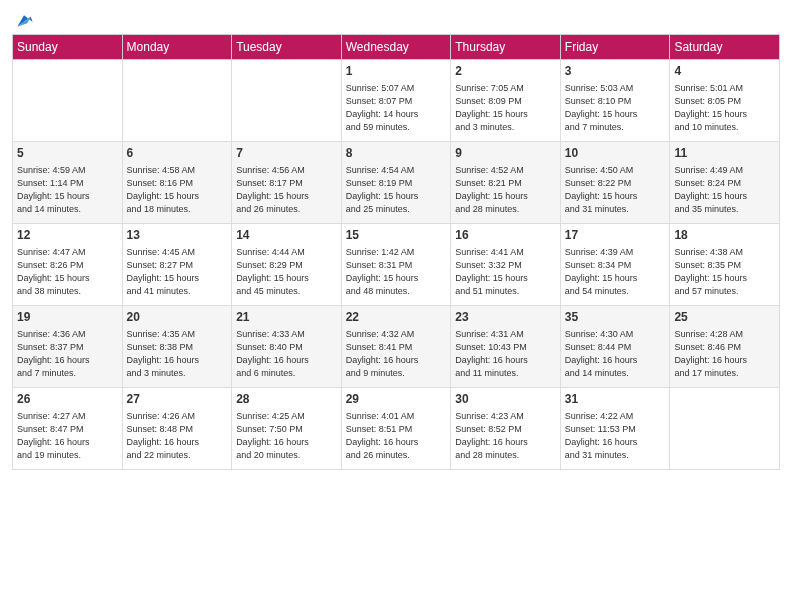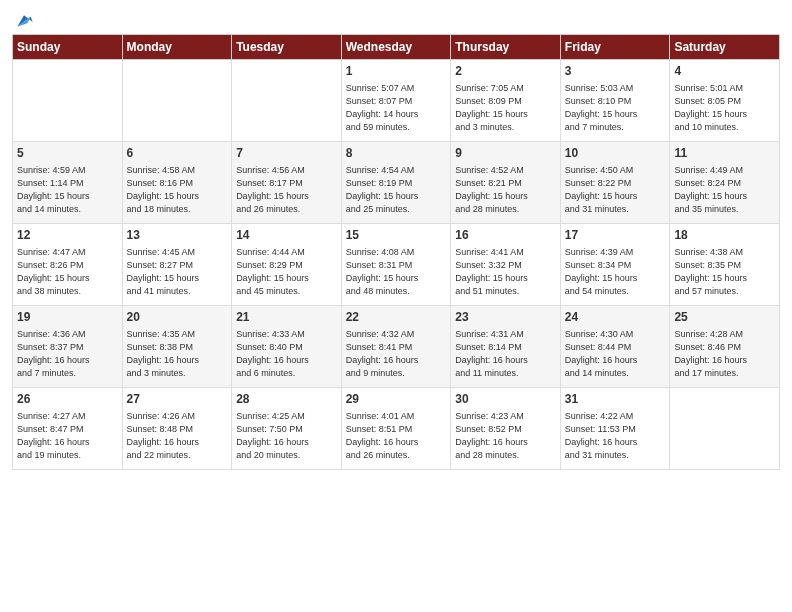--- a/index.html
+++ b/index.html
@@ -56,26 +56,26 @@
     .location {
       font-size: 14px;
       color: #555;
     }
     .calendar {
       width: 100%;
       border-collapse: collapse;
       font-size: 10px;
     }
     .calendar th {
-      background-color: #7f1d1d;
+      background-color: #be185d;
       color: #fff;
       padding: 5px 4px;
       text-align: left;
       font-size: 12px;
-      font-weight: bold;
+      font-weight: normal;
       border: 1px solid #ccc;
       margin-left: 44px;
     }
     .calendar td {
       vertical-align: top;
       padding: 3px 4px;
       border: 1px solid #ddd;
       width: calc(100% / 7);
       height: 82px;
       background: #fff;
@@ -236,21 +236,21 @@
           </td>
           <td>
             <span class="day-number">14</span>
             <div class="day-info">Sunrise: 4:44 AM</div>
             <div class="day-info">Sunset: 8:29 PM</div>
             <div class="day-info">Daylight: 15 hours</div>
             <div class="day-info">and 45 minutes.</div>
           </td>
           <td>
             <span class="day-number">15</span>
-            <div class="day-info">Sunrise: 4:08 AM</div>
+            <div class="day-info">Sunrise: 1:42 AM</div>
             <div class="day-info">Sunset: 8:31 PM</div>
             <div class="day-info">Daylight: 15 hours</div>
             <div class="day-info">and 48 minutes.</div>
           </td>
           <td>
             <span class="day-number">16</span>
             <div class="day-info">Sunrise: 4:41 AM</div>
             <div class="day-info">Sunset: 3:32 PM</div>
             <div class="day-info">Daylight: 15 hours</div>
             <div class="day-info">and 51 minutes.</div>
@@ -295,26 +295,26 @@
           <td>
             <span class="day-number">22</span>
             <div class="day-info">Sunrise: 4:32 AM</div>
             <div class="day-info">Sunset: 8:41 PM</div>
             <div class="day-info">Daylight: 16 hours</div>
             <div class="day-info">and 9 minutes.</div>
           </td>
           <td>
             <span class="day-number">23</span>
             <div class="day-info">Sunrise: 4:31 AM</div>
-            <div class="day-info">Sunset: 8:14 PM</div>
+            <div class="day-info">Sunset: 10:43 PM</div>
             <div class="day-info">Daylight: 16 hours</div>
             <div class="day-info">and 11 minutes.</div>
           </td>
           <td>
-            <span class="day-number">24</span>
+            <span class="day-number">35</span>
             <div class="day-info">Sunrise: 4:30 AM</div>
             <div class="day-info">Sunset: 8:44 PM</div>
             <div class="day-info">Daylight: 16 hours</div>
             <div class="day-info">and 14 minutes.</div>
           </td>
           <td>
             <span class="day-number">25</span>
             <div class="day-info">Sunrise: 4:28 AM</div>
             <div class="day-info">Sunset: 8:46 PM</div>
             <div class="day-info">Daylight: 16 hours</div>

